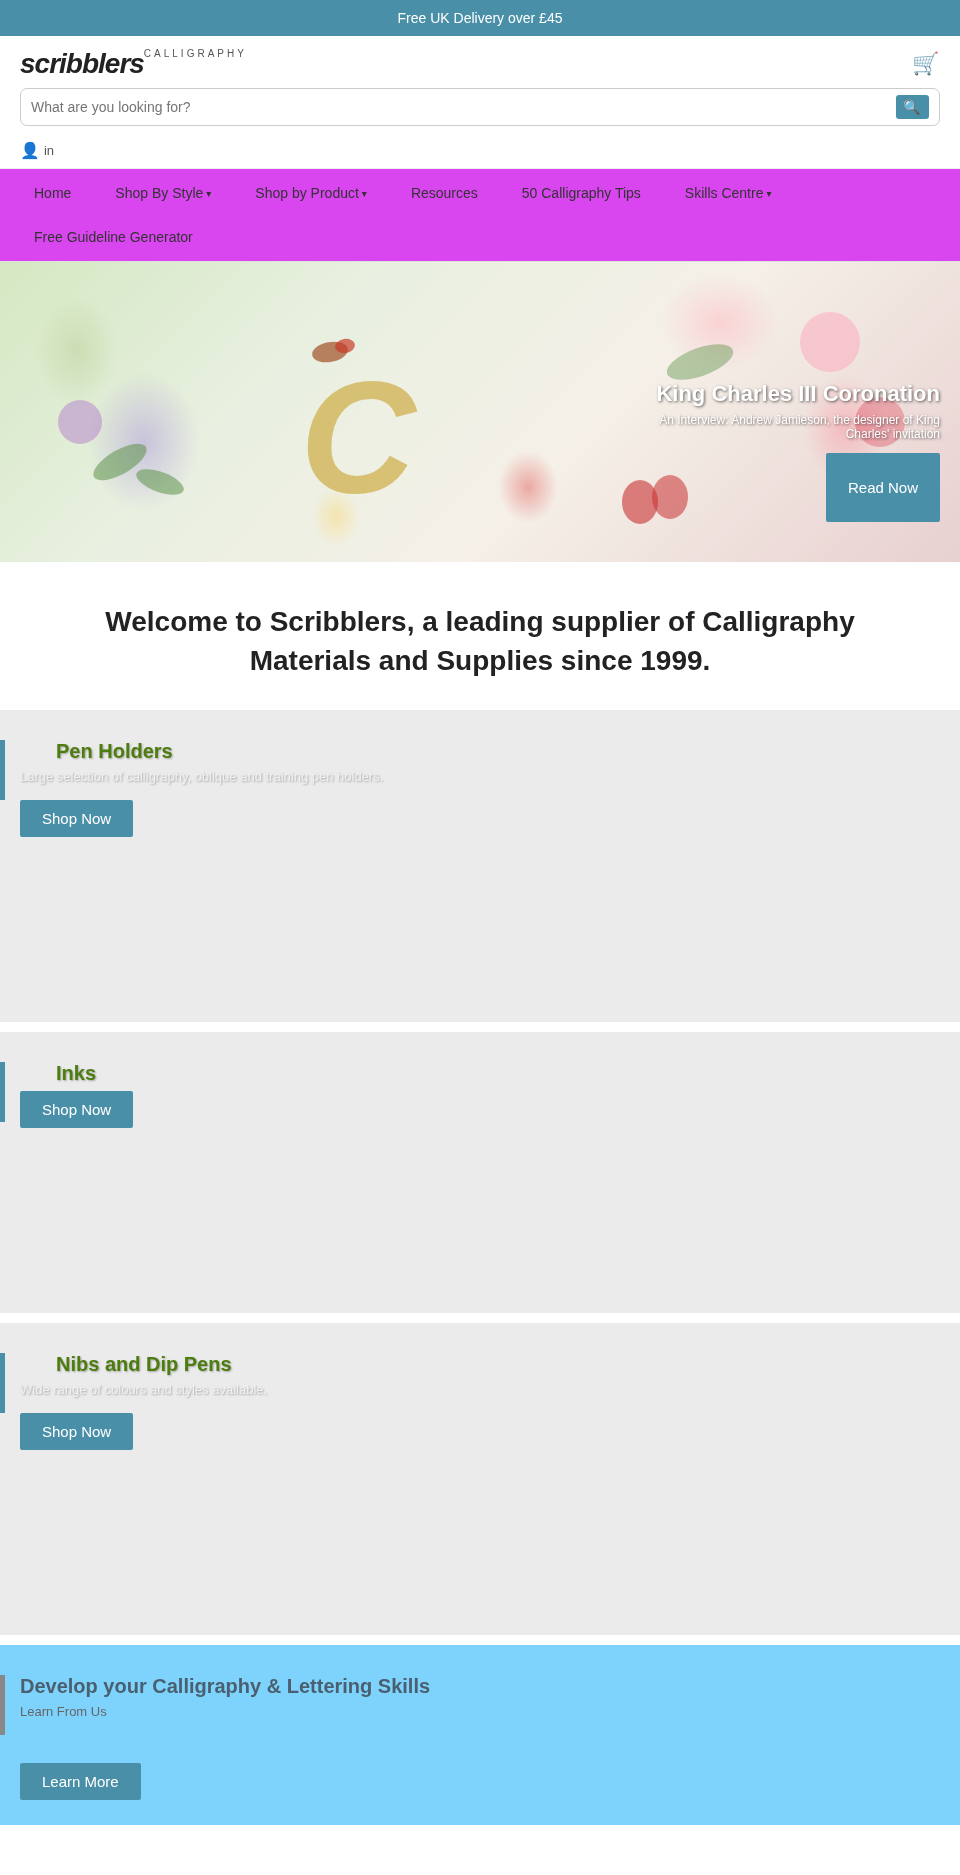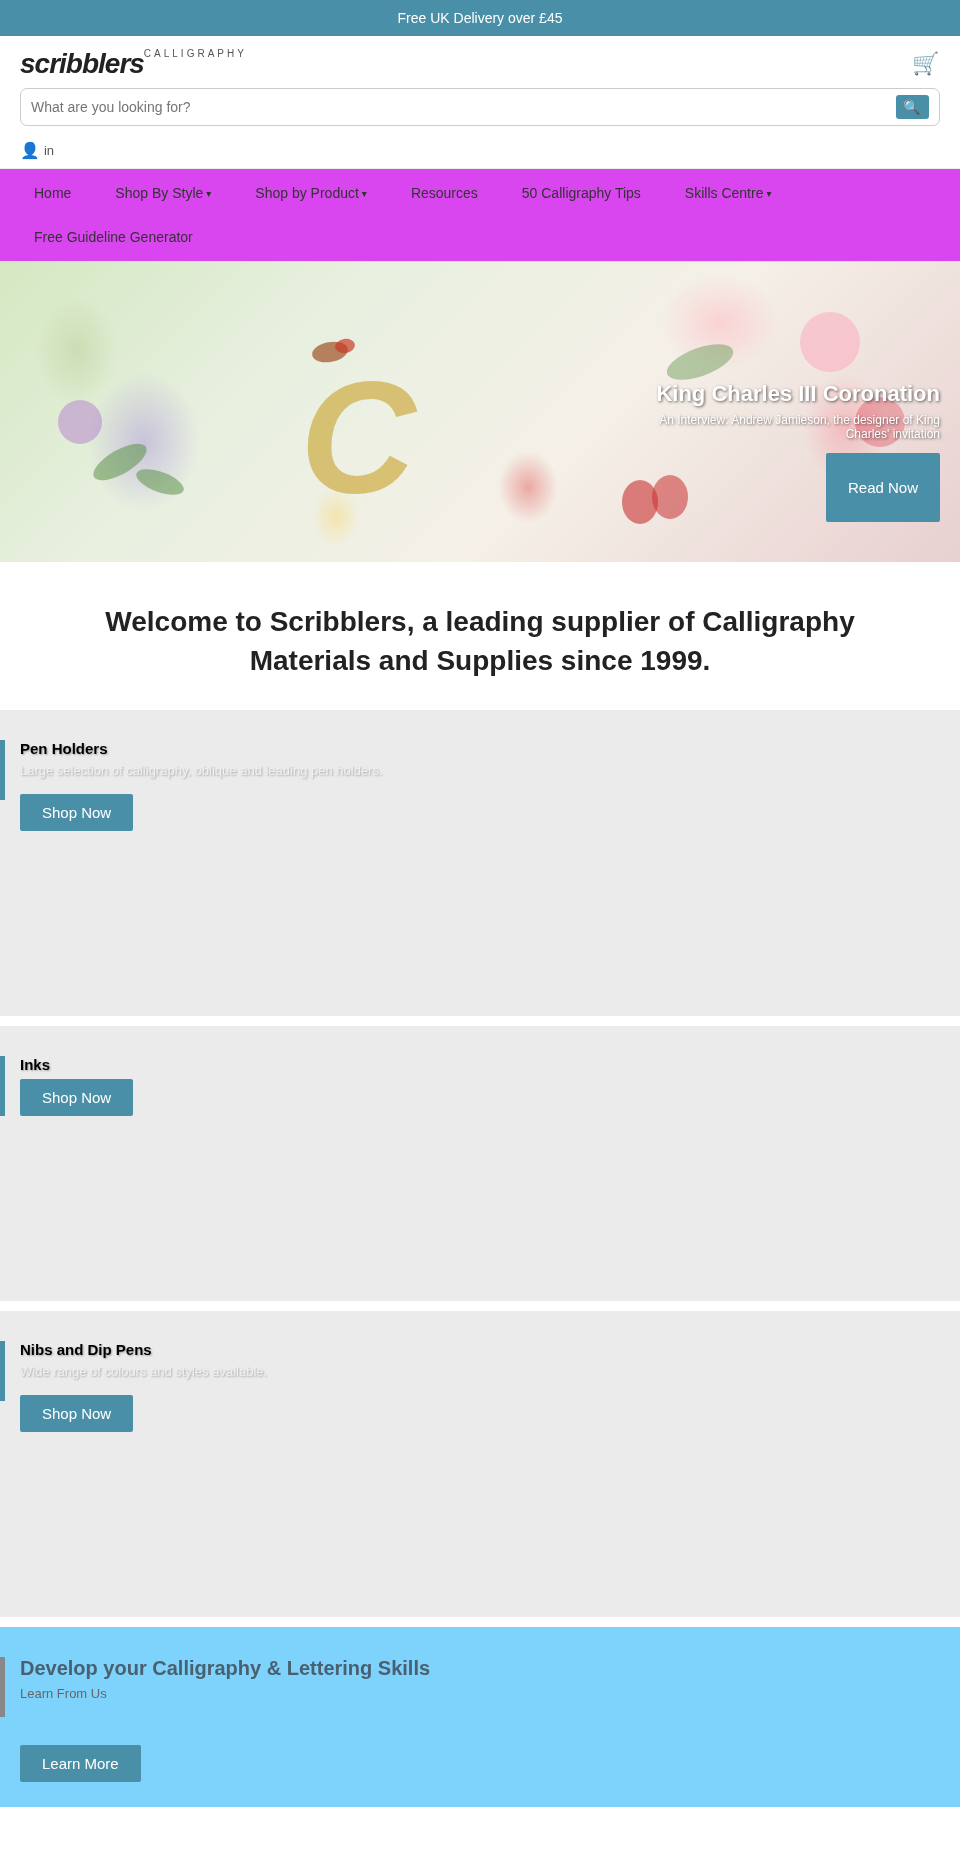--- a/index.html
+++ b/index.html
@@ -172,25 +172,26 @@
     
     .product-section {
       width: 100%;
       min-height: 220px;
       background: #ebebeb;
       position: relative;
       margin-bottom: 10px;
       padding: 30px 20px 20px;
     }
     .product-section-title {
-      font-size: 15px;
-      font-weight: bold;
-      color: #000000;
+      font-size: 20px;
+      font-weight: bold;
+      color: #4d7c0f;
       margin-bottom: 6px;
       text-shadow: 1px 1px 2px rgba(0,0,0,0.3);
+      margin-left: 36px;
     }
     .product-section-desc {
       font-size: 13px;
       color: #f0f0f0;
       margin-bottom: 16px;
       text-shadow: 1px 1px 2px rgba(0,0,0,0.3);
       max-width: 400px;
     }
     .shop-btn {
       background: #4a8fa8;
@@ -340,21 +341,21 @@
   </div>
 </div>
 
 <div class="welcome">
   <h1>Welcome to Scribblers, a leading supplier of Calligraphy Materials and Supplies since 1999.</h1>
 </div>
 
 <div class="product-section">
   <div class="section-indicator"></div>
   <div class="product-section-title">Pen Holders</div>
-  <div class="product-section-desc">Large selection of calligraphy, oblique and leading pen holders.</div>
+  <div class="product-section-desc">Large selection of calligraphy, oblique and training pen holders.</div>
   <button class="shop-btn">Shop Now</button>
   <div class="product-img-placeholder"></div>
 </div>
 
 <div class="product-section">
   <div class="section-indicator"></div>
   <div class="product-section-title">Inks</div>
   <button class="shop-btn">Shop Now</button>
   <div class="product-img-placeholder"></div>
 </div>

